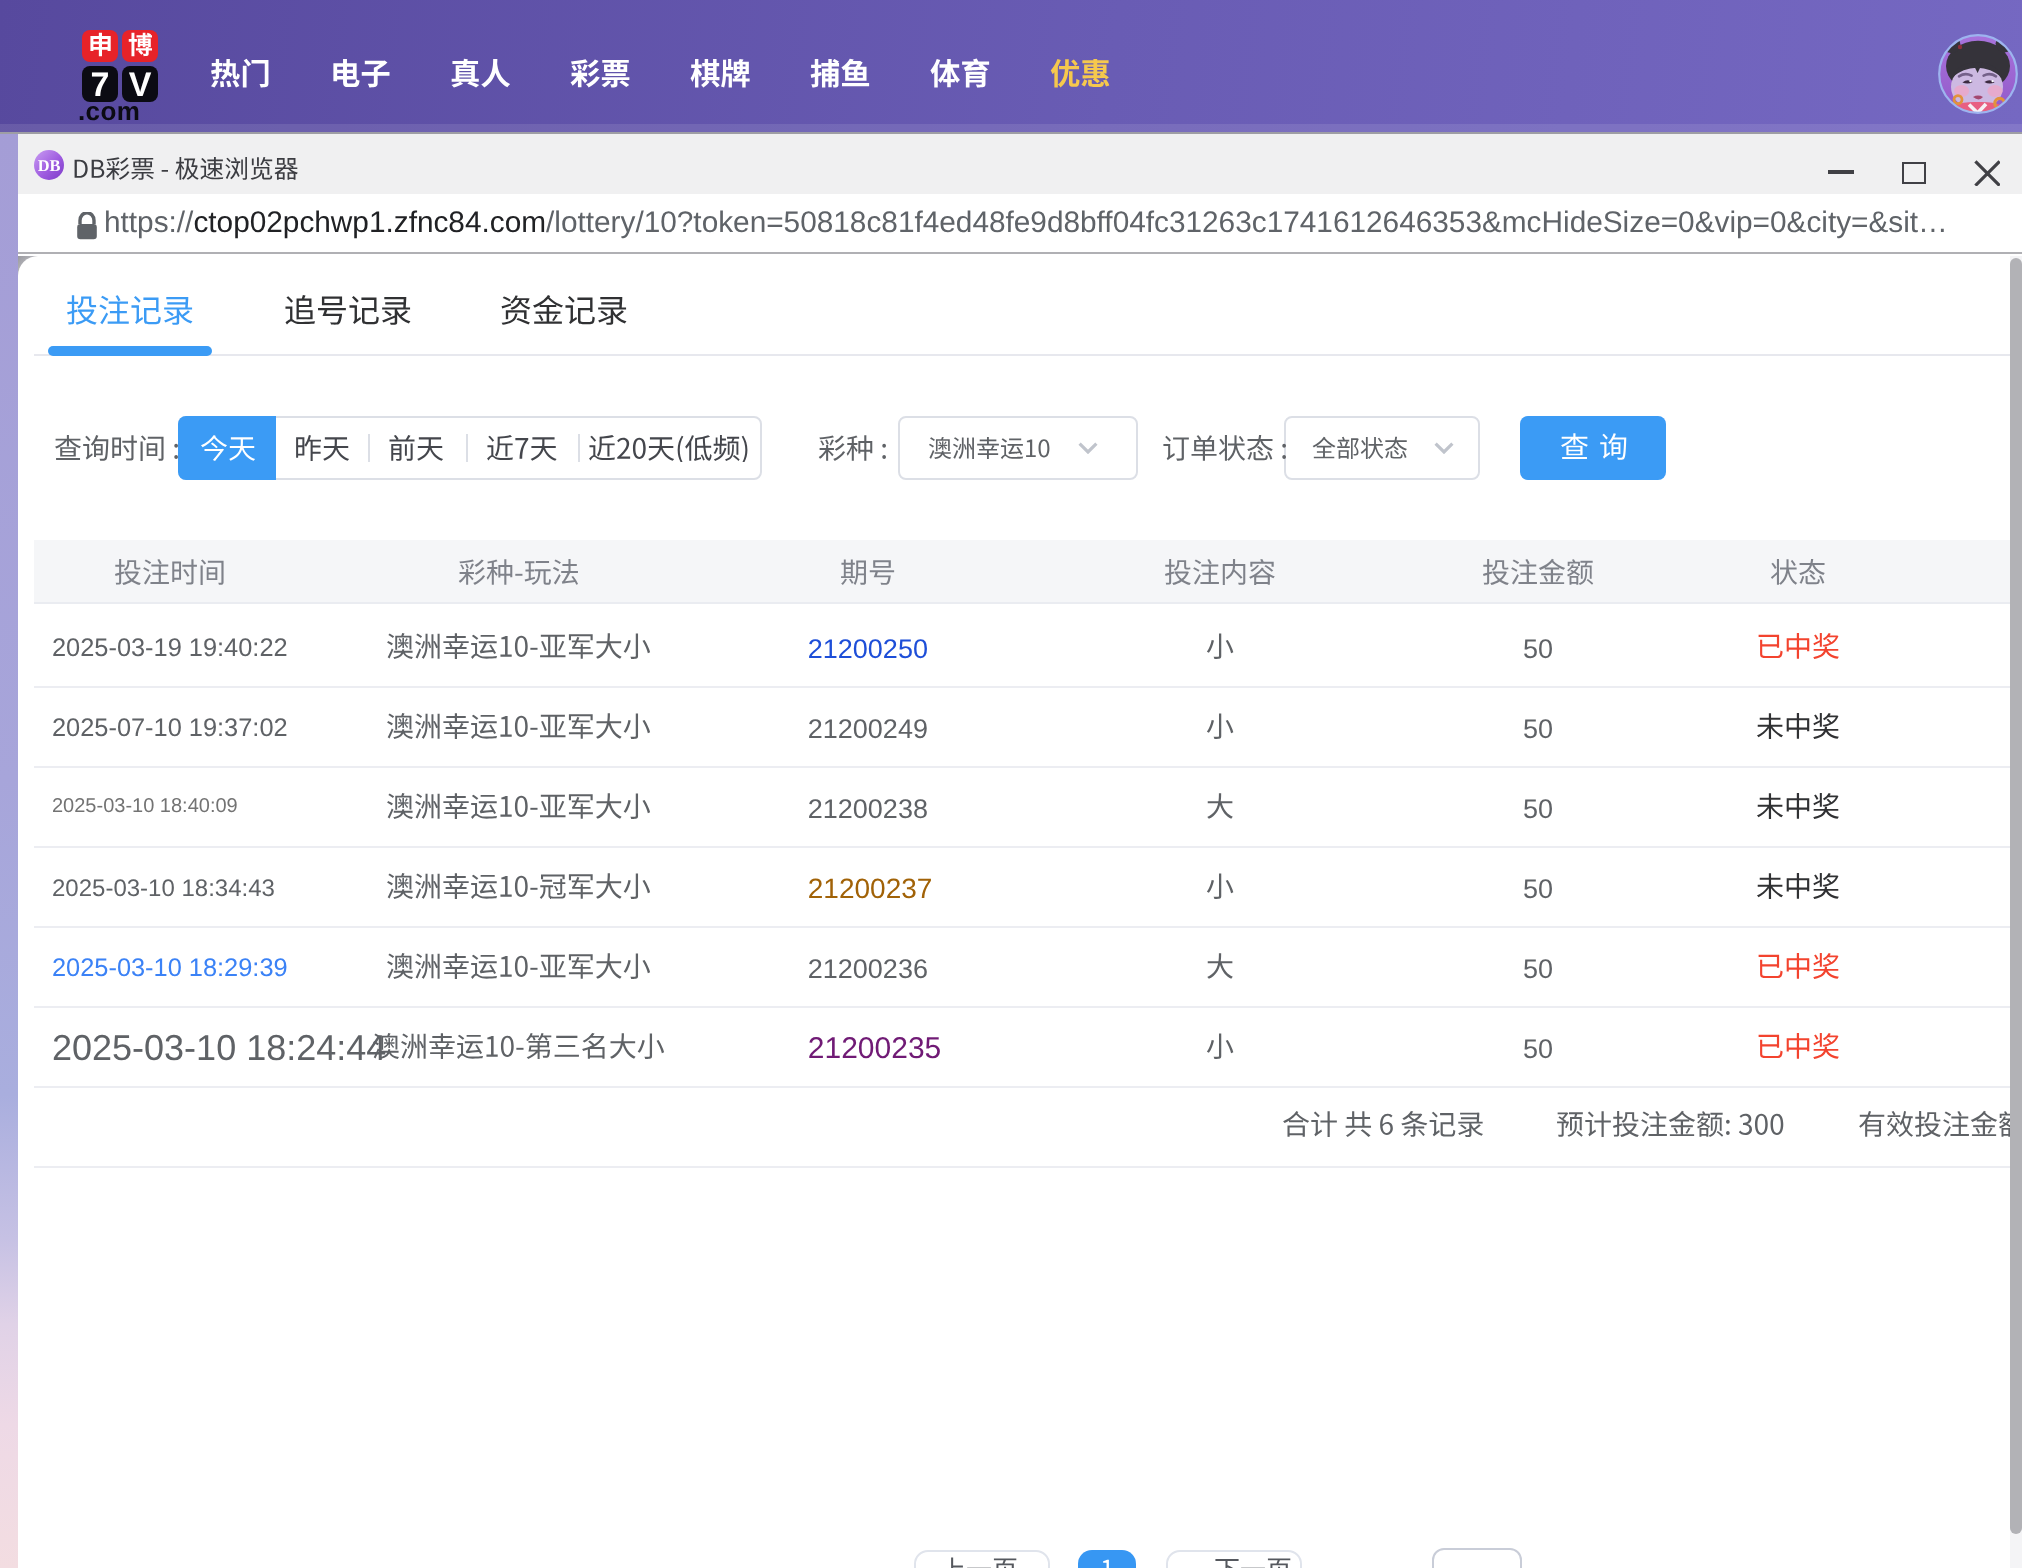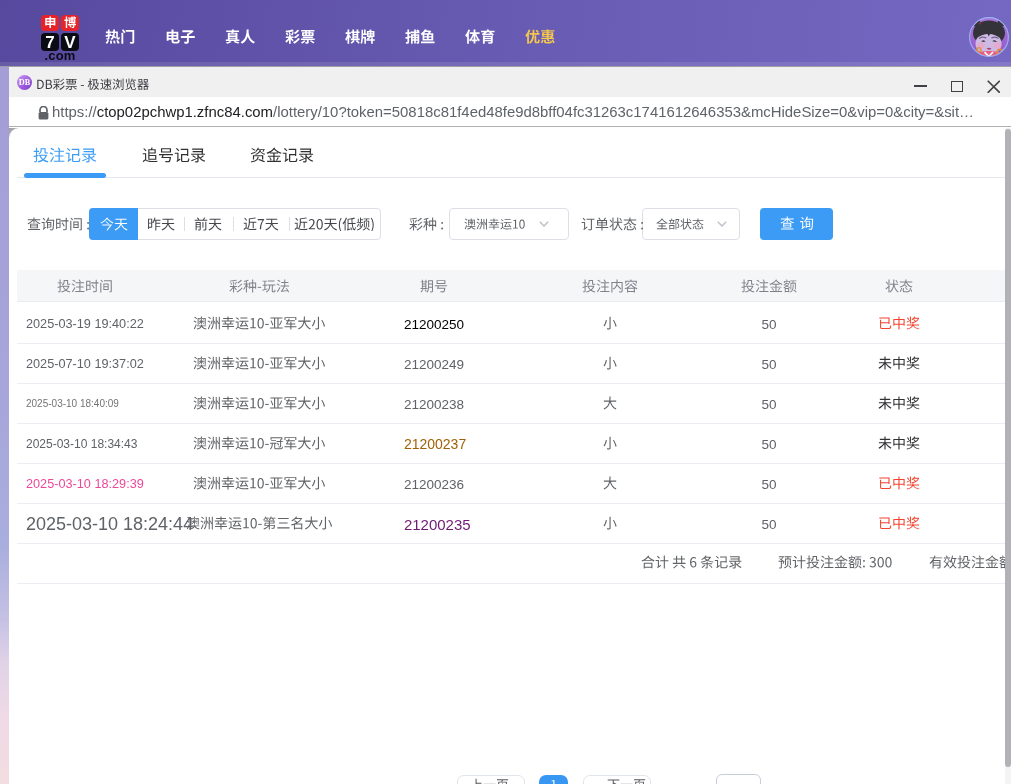--- a/index.html
+++ b/index.html
@@ -116,21 +116,21 @@
 <div class="abs" style="left:41px;top:33px;width:18px;height:18px;border-radius:4px;background:#0b0b13"></div>
 <div class="abs" style="left:61px;top:33px;width:18px;height:18px;border-radius:4px;background:#0b0b13"></div>
 <svg class="r" style="left:43.8px;top:16.30px;width:12.50px;height:12.5px" viewBox="0 0 1000 1000" fill="#fff">
     <use href="#b7533" x="0"></use>
   </svg>
 <svg class="r" style="left:63.8px;top:16.30px;width:12.50px;height:12.5px" viewBox="0 0 1000 1000" fill="#fff">
     <use href="#b535a" x="0"></use>
   </svg>
 <div class="t" style="left:41px;top:33.5px;width:18px;text-align:center;font:bold 17px/18px 'Liberation Sans';color:#fff">7</div>
 <div class="t" style="left:61px;top:33.5px;width:18px;text-align:center;font:bold 17px/18px 'Liberation Sans';color:#fff">V</div>
-<div class="t" style="left:39px;top:49.5px;width:42px;text-align:center;font:bold 13px/11px 'Liberation Sans';color:#0b0b13;letter-spacing:.2px">.com</div>
+<div class="t" style="left:39px;top:49.5px;width:42px;text-align:left;font:bold 13px/11px 'Liberation Sans';color:#0b0b13;letter-spacing:.2px">.com</div>
 <svg class="r" style="left:104.8px;top:29.10px;width:30.40px;height:15.2px" viewBox="0 0 2000 1000" fill="#ffffff">
     <use href="#b70ed" x="0"></use>
     <use href="#b95e8" x="1000"></use>
   </svg>
 <svg class="r" style="left:164.8px;top:29.10px;width:30.40px;height:15.2px" viewBox="0 0 2000 1000" fill="#ffffff">
     <use href="#b7535" x="0"></use>
     <use href="#b5b50" x="1000"></use>
   </svg>
 <svg class="r" style="left:224.8px;top:29.10px;width:30.40px;height:15.2px" viewBox="0 0 2000 1000" fill="#ffffff">
     <use href="#b771f" x="0"></use>
@@ -371,21 +371,21 @@
     <use href="#g5e78" x="2000"></use>
     <use href="#g8fd0" x="3000"></use>
     <use href="#g31" x="4000"></use>
     <use href="#g30" x="4555"></use>
     <use href="#g2d" x="5110"></use>
     <use href="#g4e9a" x="5457"></use>
     <use href="#g519b" x="6457"></use>
     <use href="#g5927" x="7457"></use>
     <use href="#g5c0f" x="8457"></use>
   </svg>
-<div class="t" style="left:403.9px;top:317.5px;font-size:13.5px;line-height:13.5px;color:#000000">21200250</div>
+<div class="t" style="left:403.9px;top:317.5px;font-size:13.5px;line-height:13.5px;color:#1d4ed8">21200250</div>
 <svg class="r" style="left:603.0px;top:315.72px;width:14.00px;height:14px" viewBox="0 0 1000 1000" fill="#5f6266">
     <use href="#g5c0f" x="0"></use>
   </svg>
 <div class="t" style="left:761.5px;top:317.5px;font-size:13.5px;line-height:13.5px;color:#5f6266">50</div>
 <svg class="r" style="left:878.0px;top:315.72px;width:42.00px;height:14px" viewBox="0 0 3000 1000" fill="#f3432e">
     <use href="#g5df2" x="0"></use>
     <use href="#g4e2d" x="1000"></use>
     <use href="#g5956" x="2000"></use>
   </svg>
 <div class="abs" style="left:17px;top:383px;width:988px;height:1px;background:#ecedf2"></div>
@@ -457,21 +457,21 @@
 <svg class="r" style="left:603.0px;top:435.72px;width:14.00px;height:14px" viewBox="0 0 1000 1000" fill="#5f6266">
     <use href="#g5c0f" x="0"></use>
   </svg>
 <div class="t" style="left:761.5px;top:437.5px;font-size:13.5px;line-height:13.5px;color:#5f6266">50</div>
 <svg class="r" style="left:878.0px;top:435.72px;width:42.00px;height:14px" viewBox="0 0 3000 1000" fill="#303133">
     <use href="#g672a" x="0"></use>
     <use href="#g4e2d" x="1000"></use>
     <use href="#g5956" x="2000"></use>
   </svg>
 <div class="abs" style="left:17px;top:503px;width:988px;height:1px;background:#ecedf2"></div>
-<div class="t" style="left:26.0px;top:477.9px;font-size:12.7px;line-height:12.7px;color:#ec4899">2025-03-10 18:29:39</div>
+<div class="t" style="left:26.0px;top:477.9px;font-size:12.7px;line-height:12.7px;color:#3b82f6">2025-03-10 18:29:39</div>
 <svg class="r" style="left:193.3px;top:475.72px;width:132.40px;height:14px" viewBox="0 0 9457 1000" fill="#5f6266">
     <use href="#g6fb3" x="0"></use>
     <use href="#g6d32" x="1000"></use>
     <use href="#g5e78" x="2000"></use>
     <use href="#g8fd0" x="3000"></use>
     <use href="#g31" x="4000"></use>
     <use href="#g30" x="4555"></use>
     <use href="#g2d" x="5110"></use>
     <use href="#g4e9a" x="5457"></use>
     <use href="#g519b" x="6457"></use>

